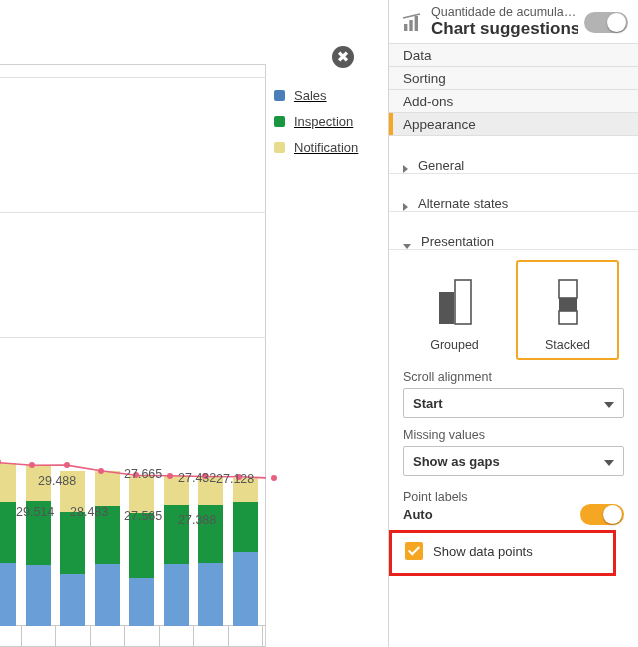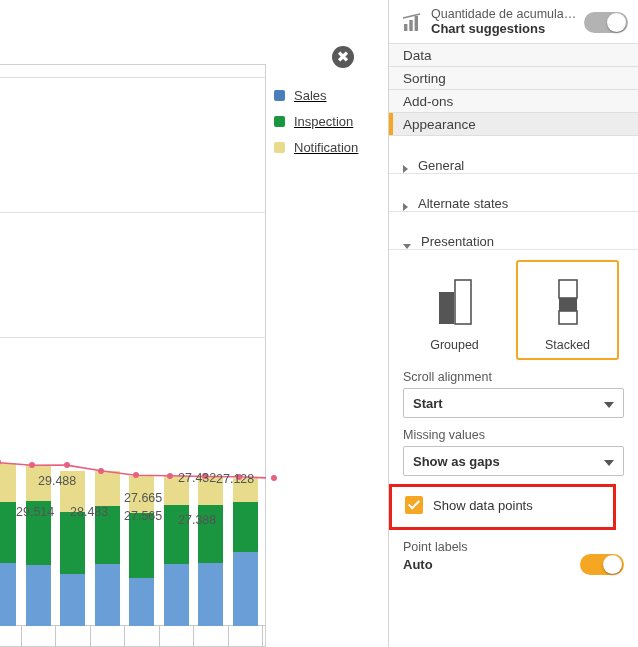--- a/index.html
+++ b/index.html
@@ -164,21 +164,21 @@
     line-height: 1.15;
   }
   .hdr-title {
     font-size: 12.5px;
     color: #595959;
     white-space: nowrap;
     overflow: hidden;
     text-overflow: ellipsis;
   }
   .hdr-sub {
-    font-size: 13px;
+    font-size: 17px;
     color: #333333;
     font-weight: bold;
     white-space: nowrap;
   }
   .toggle {
     position: relative;
     width: 44px; height: 21px;
     border-radius: 11px;
     background: #b3b3b3;
     flex: 0 0 auto;
@@ -437,21 +437,21 @@
           <div class="line-dot" style="left: 35px; top: 397.29px;"></div>
           <div class="line-dot" style="left: 69.5px; top: 397.149px;"></div>
           <div class="line-dot" style="left: 104px; top: 402.768px;"></div>
           <div class="line-dot" style="left: 138.5px; top: 407.226px;"></div>
           <div class="line-dot" style="left: 173px; top: 407.771px;"></div>
           <div class="line-dot" style="left: 207.5px; top: 408.496px;"></div>
           <div class="line-dot" style="left: 242px; top: 408.735px;"></div>
           <div class="line-dot" style="left: 276.5px; top: 410.152px;"></div>
           <div class="data-label" style="left: 44px; top: 409px;">29.488</div>
           <div class="data-label" style="left: 22px; top: 440px;">29.514</div>
-          <div class="data-label" style="left: 130px; top: 426px;">27.665</div>
+          <div class="data-label" style="left: 130px; top: 402px;">27.665</div>
           <div class="data-label" style="left: 76px; top: 440px;">28.483</div>
           <div class="data-label" style="left: 184px; top: 406px;">27.432</div>
           <div class="data-label" style="left: 130px; top: 444px;">27.565</div>
           <div class="data-label" style="left: 184px; top: 448px;">27.388</div>
           <div class="data-label" style="left: 222px; top: 407px;">27.128</div>
         </div>
     </div>
 
     <div id="close-btn">✖</div>
 
@@ -546,31 +546,31 @@
         <span>Start</span>
         <span class="select-caret"></span>
       </div>
 
       <div class="field-label">Missing values</div>
       <div class="select-box">
         <span>Show as gaps</span>
         <span class="select-caret"></span>
       </div>
 
+      <div id="point-labels-wrap">
+        <div class="field-label" style="margin:0;">Point labels</div>
+        <div id="point-labels-value">Auto</div>
+        <span class="toggle on" id="point-labels-toggle">
+            <span class="knob"></span>
+          </span>
+      </div>
+
       <div id="show-data-points-wrap">
         <div id="red-box"></div>
         <div class="checkbox-row">
           <span class="checkbox"></span>
           <span class="checkbox-label">Show data points</span>
         </div>
       </div>
 
-      <div id="point-labels-wrap">
-        <div class="field-label" style="margin:0;">Point labels</div>
-        <div id="point-labels-value">Auto</div>
-        <span class="toggle on" id="point-labels-toggle">
-            <span class="knob"></span>
-          </span>
-      </div>
-
     </div>
   </div>
 </div>
 
 </body></html>

